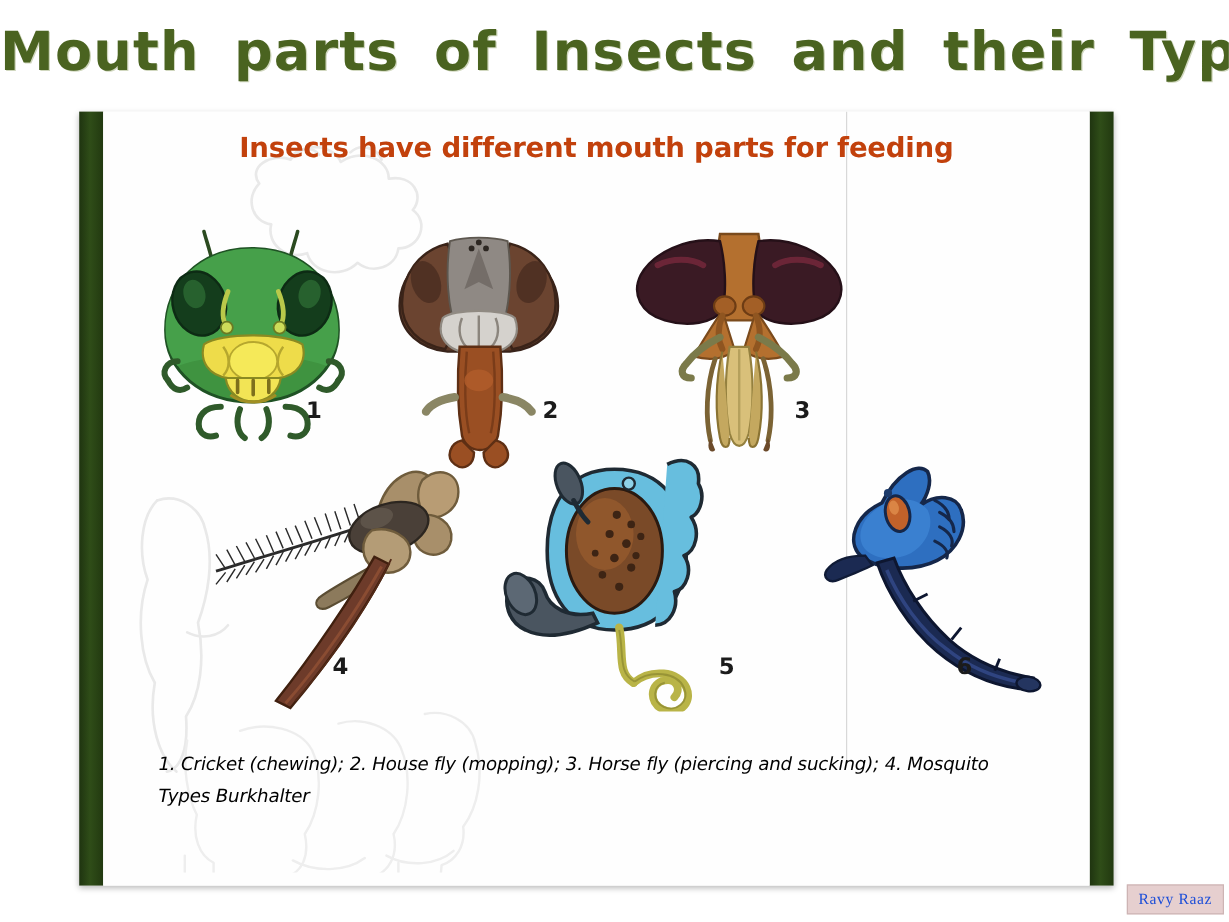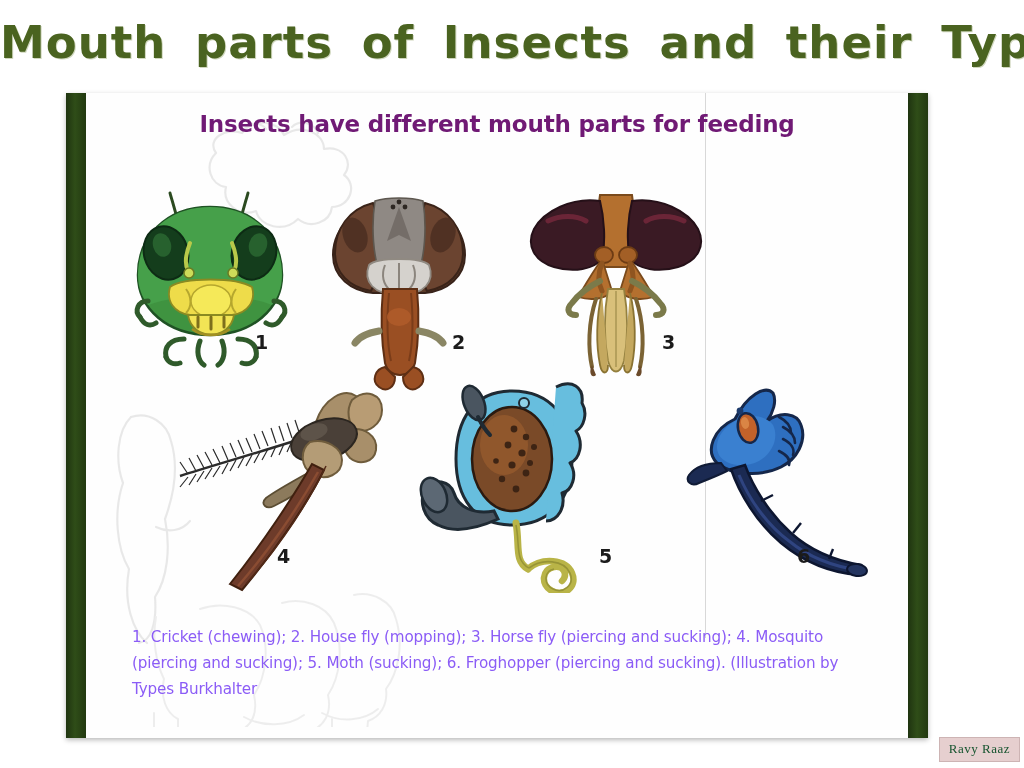--- a/index.html
+++ b/index.html
@@ -86,21 +86,21 @@
   
   #panel-heading {
     position: absolute;
     left: 0;
     right: 0;
     top: 18px;
     text-align: center;
     font-family: "DejaVu Sans", sans-serif;
     font-size: 23px;
     font-weight: bold;
-    color: #701a75;
+    color: #c2410c;
     letter-spacing: -0.2px;
   }
 
   
   .fig-number {
     position: absolute;
     font-family: "DejaVu Sans", sans-serif;
     font-size: 19px;
     font-weight: bold;
     color: #1b1b1b;
@@ -113,35 +113,36 @@
 
   
   #figure-caption {
     position: absolute;
     left: 46px;
     top: 531px;
     width: 758px;
     font-family: "DejaVu Sans", sans-serif;
     font-size: 15.2px;
     line-height: 26px;
-    color: #8b5cf6;
+    color: #000000;
     letter-spacing: -0.15px;
+    font-style: italic;
   }
 
   
   #watermark {
     position: absolute;
     right: 4px;
     bottom: 6px;
     padding: 3px 9px 4px 9px;
     background: #e6cfcf;
     border: 1px solid #cdb4b4;
     font-family: "Liberation Serif", serif;
     font-size: 13px;
-    color: #14532d;
+    color: #1d4ed8;
     letter-spacing: 0.5px;
   }
 </style>
 </head>
 <body>
 
 <div id="slide-title">Mouth parts of Insects and their  Types</div>
 
 <div id="picture-frame">
 
@@ -412,20 +413,19 @@
           <path d="M124 150 L132 140"></path>
           <path d="M160 176 L164 166"></path>
         </g>
         <ellipse cx="188" cy="187" rx="10" ry="6" fill="#243560" stroke="#0d1630" stroke-width="2" transform="rotate(8 188 187)"></ellipse>
       </svg>
     </div>
     <div class="fig-number" style="left:711px; top:452px;">6</div>
 
     <div id="figure-caption">
       <div>1. Cricket (chewing); 2. House fly (mopping); 3. Horse fly (piercing and sucking); 4. Mosquito</div>
-      <div>(piercing and sucking);  5. Moth (sucking); 6. Froghopper (piercing and sucking). (Illustration by</div>
       <div>Types Burkhalter</div>
     </div>
 
   </div>
 </div>
 
 <div id="watermark">Ravy Raaz</div>
 
 </body></html>

